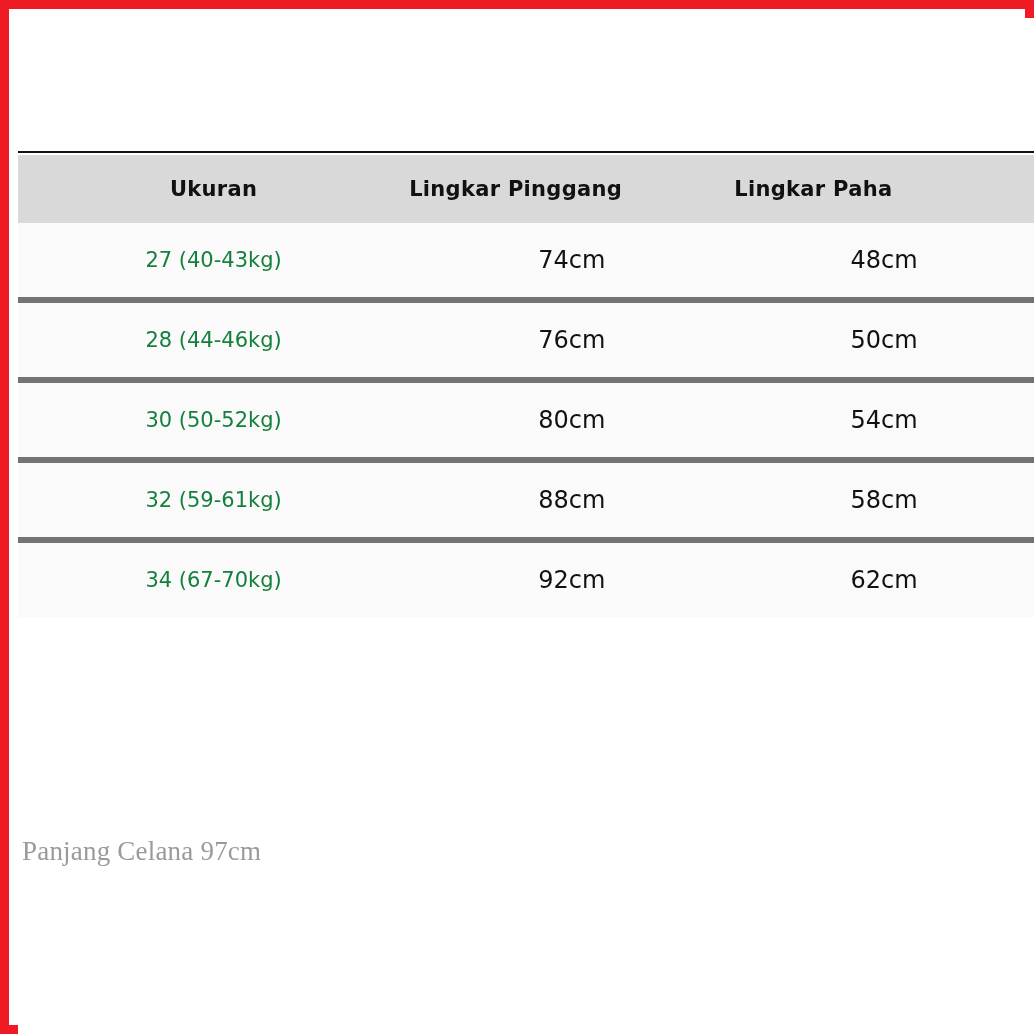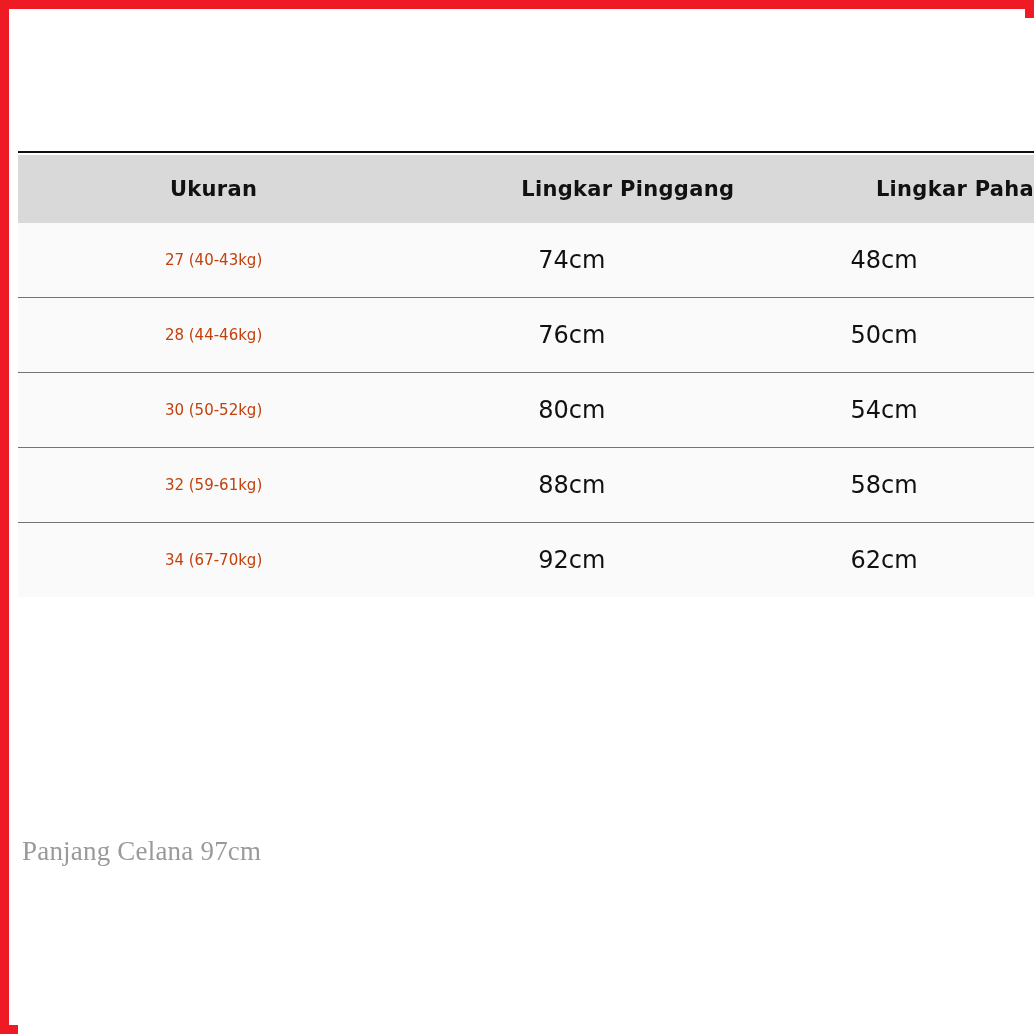--- a/index.html
+++ b/index.html
@@ -60,46 +60,46 @@
   .size-table col.c2 { width: 32.0%; }
   .size-table col.c3 { width: 29.5%; }
 
   .size-table thead th {
     background: #d9d9d9;
     color: #111111;
     font-size: 21px;
     font-weight: bold;
     letter-spacing: 0.3px;
     padding: 22px 0 22px 0;
-    text-align: right;
+    text-align: left;
     border: none;
   }
   .size-table thead th.col-size {
     text-align: center;
     padding-left: 0;
   }
 
   .size-table tbody td {
     background: #fafafa;
     color: #1a1a1a;
     font-size: 20px;
     text-align: center;
     padding: 23px 0 23px 0;
     border: none;
   }
   .size-table tbody td.col-size {
-    font-size: 15px;
-    color: #c2410c;
+    font-size: 21px;
+    color: #15803d;
   }
   .size-table tbody td.val {
     font-size: 24px;
     color: #111111;
   }
   .size-table tbody tr + tr td {
-    border-top: 1px solid #737373;
+    border-top: 6px solid #737373;
   }
 
   .footnote {
     position: absolute;
     left: 4px;
     top: 818px;
     font-size: 27px;
     color: #9a9a9a;
     letter-spacing: 0.2px;
     font-family: Liberation Serif, serif;

